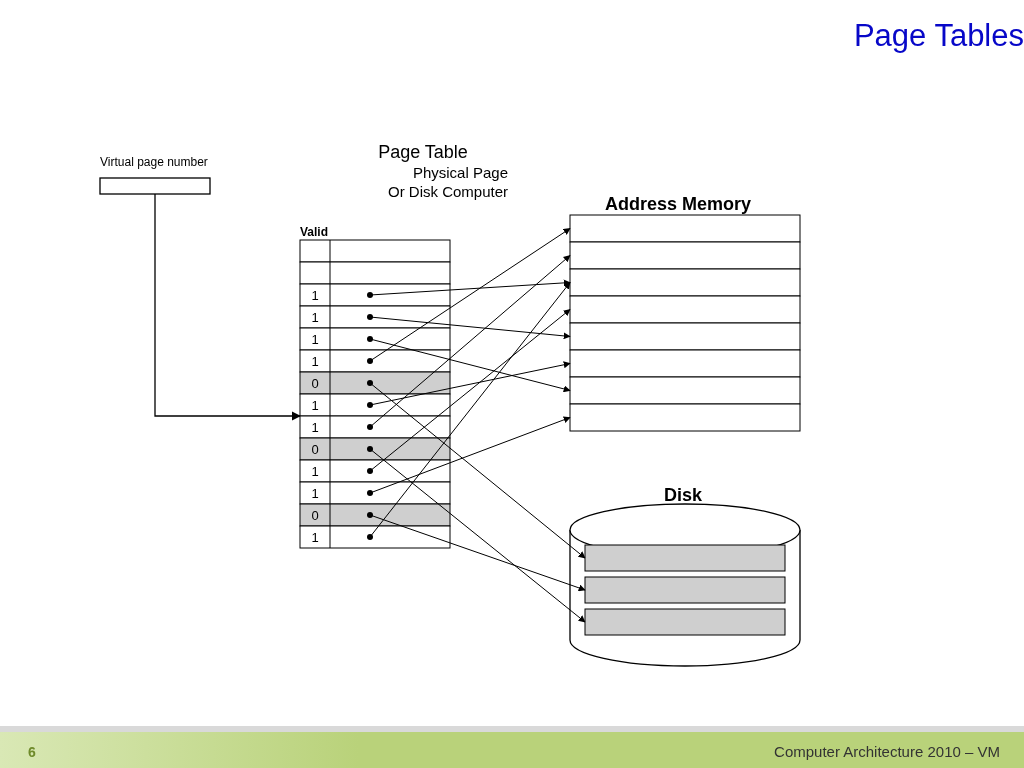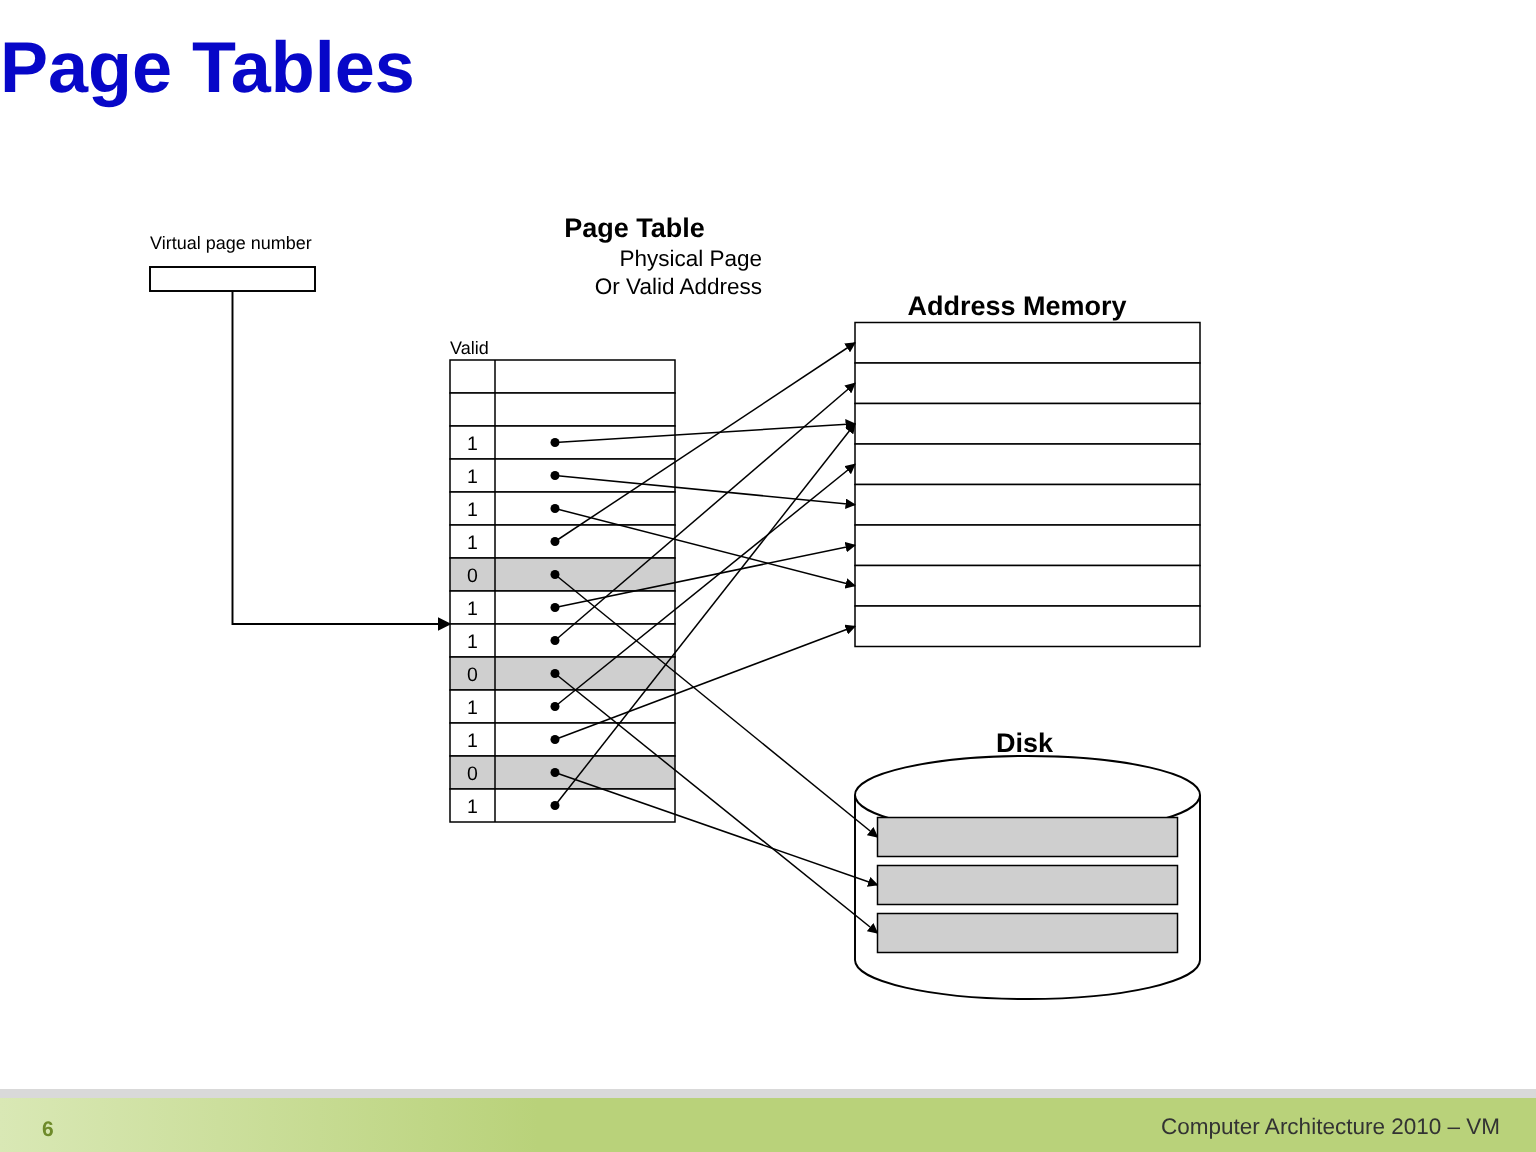--- a/index.html
+++ b/index.html
@@ -1,40 +1,40 @@
 <!DOCTYPE html>
 <html><head>
 <meta charset="utf-8">
 <style>
   html,body{margin:0;padding:0;width:1024px;height:768px;font-family:Arial,Helvetica,sans-serif;background:#fff;overflow:hidden}
   .slide{position:relative;width:1024px;height:768px}
-  .title{position:absolute;top:18px;left:0;width:100%;text-align:left;font-size:48px;font-weight:bold;color:#0707c8}
-  .pt-head{position:absolute;top:142px;left:338px;width:170px;text-align:center;font-size:18px;font-weight:bold}
+  .title{position:absolute;top:18px;left:0;width:100%;text-align:right;font-size:31px;font-weight:normal;color:#0707c8}
+  .pt-head{position:absolute;top:142px;left:338px;width:170px;text-align:center;font-size:18px;font-weight:normal}
   .pt-sub{position:absolute;top:164px;left:338px;width:170px;text-align:right;font-size:15px;line-height:1.25}
   .vpn-label{position:absolute;top:155px;left:100px;font-size:12px;font-weight:normal}
   .pm-label{position:absolute;top:194px;left:605px;font-size:18px;font-weight:bold}
   .disk-label{position:absolute;top:485px;left:664px;font-size:18px;font-weight:bold}
-  .valid-label{position:absolute;top:225px;left:300px;font-size:12px;font-weight:normal}
+  .valid-label{position:absolute;top:225px;left:300px;font-size:12px;font-weight:bold}
   svg.diagram{position:absolute;left:0;top:0}
   .footer-bar{position:absolute;left:0;bottom:0;width:100%;height:36px;background:linear-gradient(to right,#d9e8b5 0%,#b9d27a 35%,#b9d27a 100%)}
   .footer-grey{position:absolute;left:0;bottom:36px;width:100%;height:6px;background:#d9d9d9}
   .page-num{position:absolute;left:28px;bottom:8px;font-size:14px;color:#6e8a2a;font-weight:bold}
   .course{position:absolute;right:24px;bottom:8px;font-size:15px;color:#333;font-weight:normal}
   .pt-row-text{font-size:13px;fill:#000}
 </style>
 </head>
 <body>
 
 <div class="slide">
   <div class="title">Page Tables</div>
 
   <div class="pt-head">Page Table</div>
   <div class="pt-sub">
      <span>Physical Page</span><br>
-     <span>Or Valid Address</span>
+     <span>Or Disk Computer</span>
   </div>
   <div class="vpn-label">Virtual page number</div>
   <div class="pm-label">Address Memory</div>
   <div class="disk-label">Disk</div>
   <div class="valid-label">Valid</div>
 
   <svg class="diagram" width="1024" height="768">
     <defs>
       <marker id="arrow" viewBox="0 0 10 10" refX="9" refY="5" markerWidth="7" markerHeight="7" orient="auto-start-reverse">
         <path d="M 0 0 L 10 5 L 0 10 z" fill="#000"></path>

